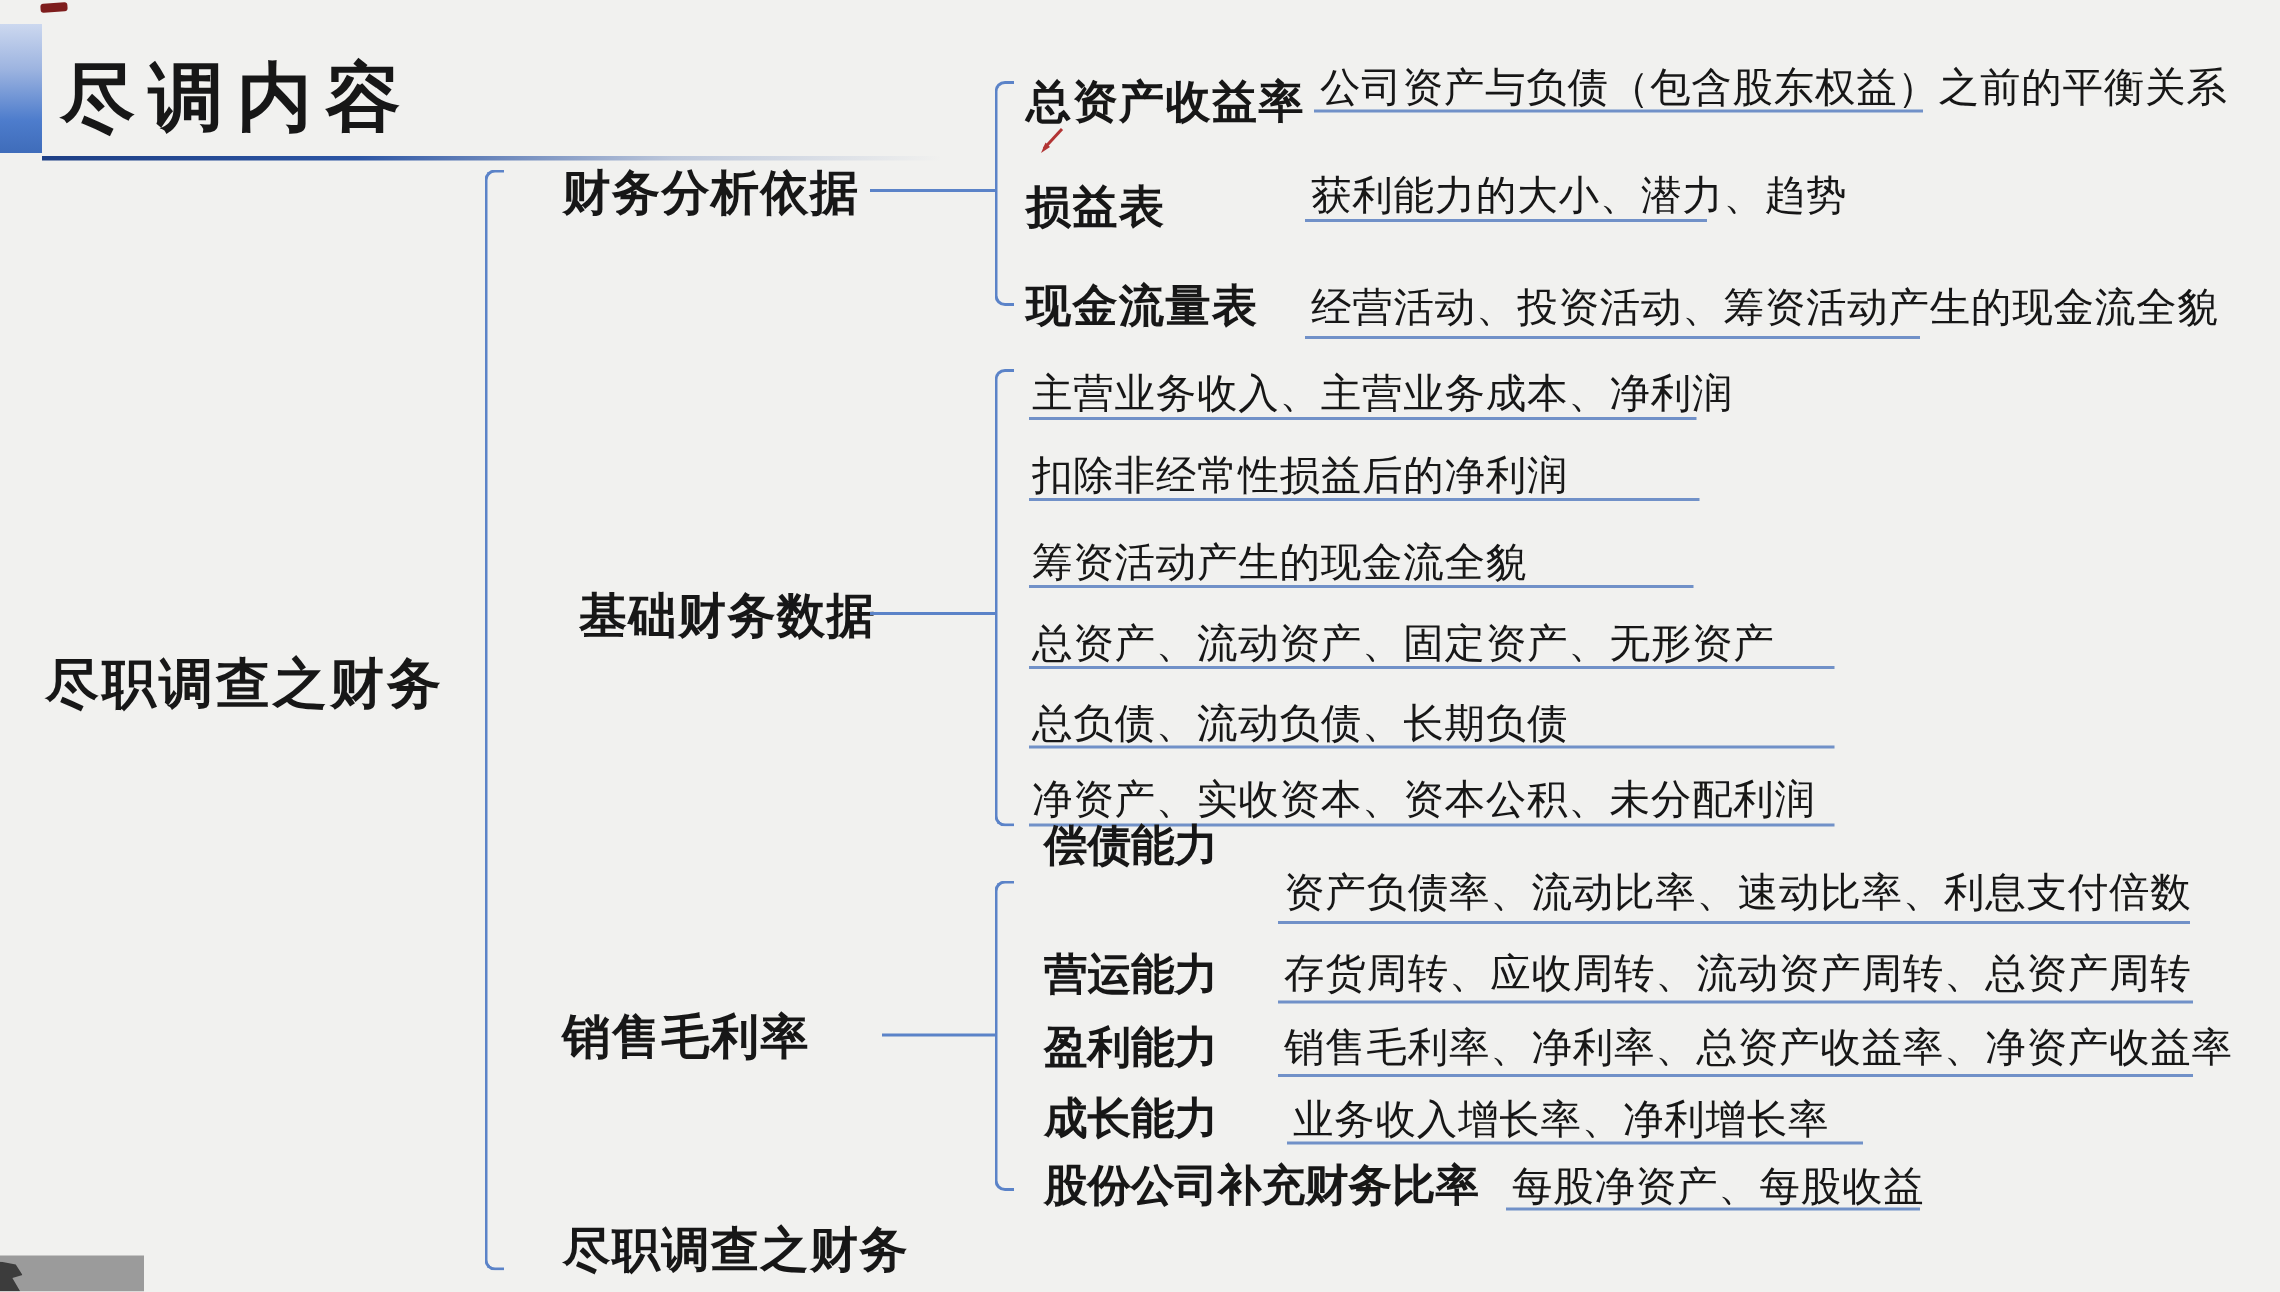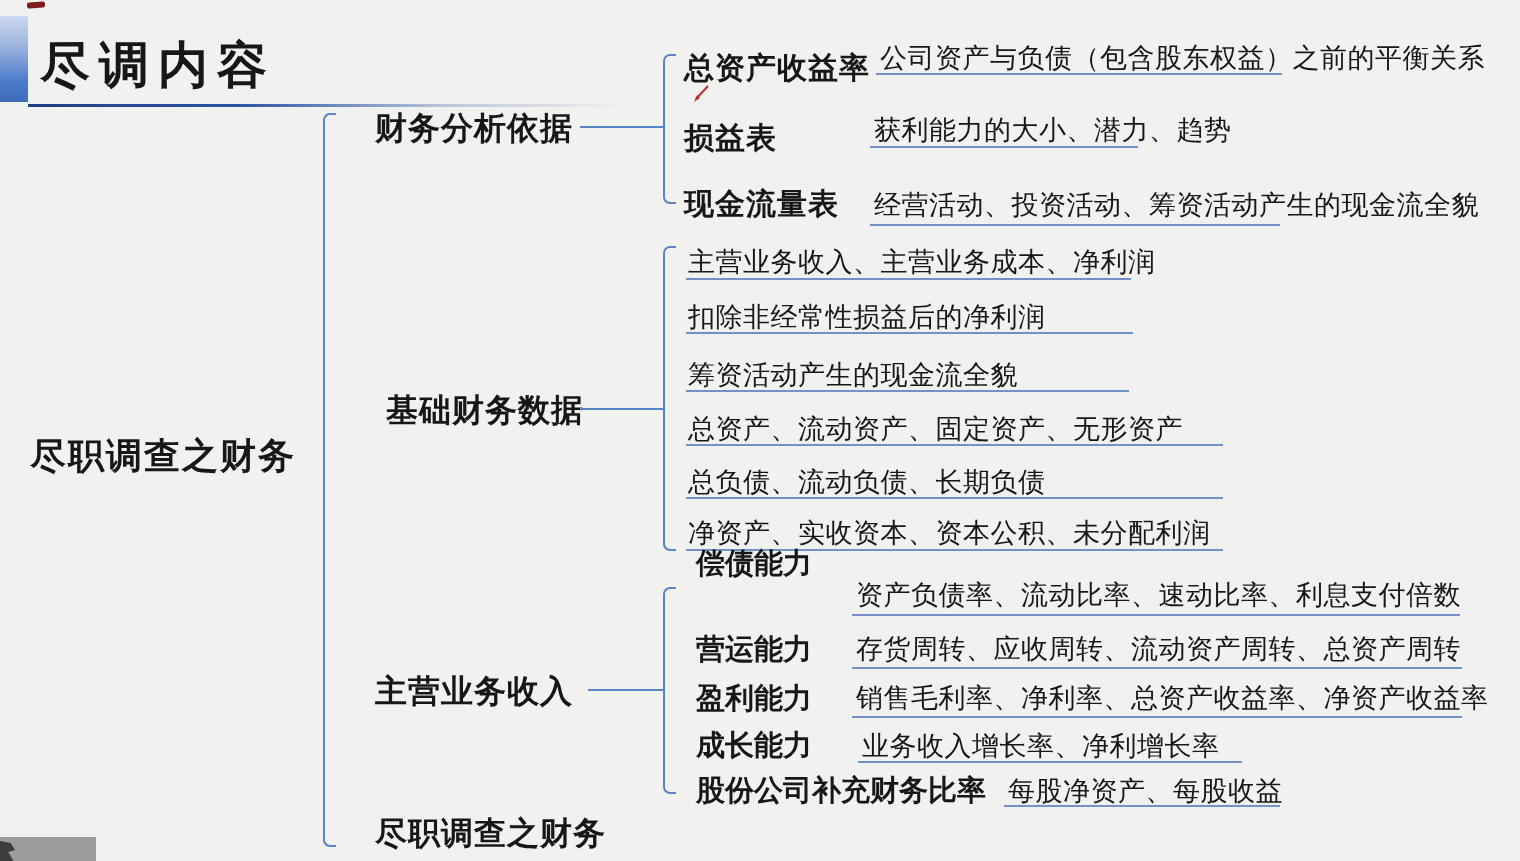--- a/index.html
+++ b/index.html
@@ -48,21 +48,21 @@
 <div class="abs root-label">尽职调查之财务</div>
 
 <div class="abs bracket" style="left:323px;top:113px;height:730px;"></div>
 
 <div class="abs branch-label" style="left:375px;top:107px;">财务分析依据</div>
 <div class="abs hline" style="left:580px;top:126px;width:84px;"></div>
 
 <div class="abs branch-label" style="left:386px;top:389px;">基础财务数据</div>
 <div class="abs hline" style="left:580px;top:408px;width:84px;"></div>
 
-<div class="abs branch-label" style="left:375px;top:670px;">主营业务收入</div>
+<div class="abs branch-label" style="left:375px;top:670px;">销售毛利率</div>
 <div class="abs hline" style="left:588px;top:689px;width:76px;"></div>
 
 <div class="abs branch-label" style="left:375px;top:812px;">尽职调查之财务</div>
 
 <div class="abs bracket" style="left:663px;top:54px;height:146px;"></div>
 <div class="abs bracket" style="left:663px;top:246px;height:301px;"></div>
 <div class="abs bracket" style="left:663px;top:587px;height:203px;"></div>
 
 <div class="abs term" style="left:684px;top:48px;">总资产收益率</div>
 <div class="abs desc" style="left:880px;top:40px;font-family:Liberation Serif, serif;">公司资产与负债（包含股东权益）之前的平衡关系</div>

